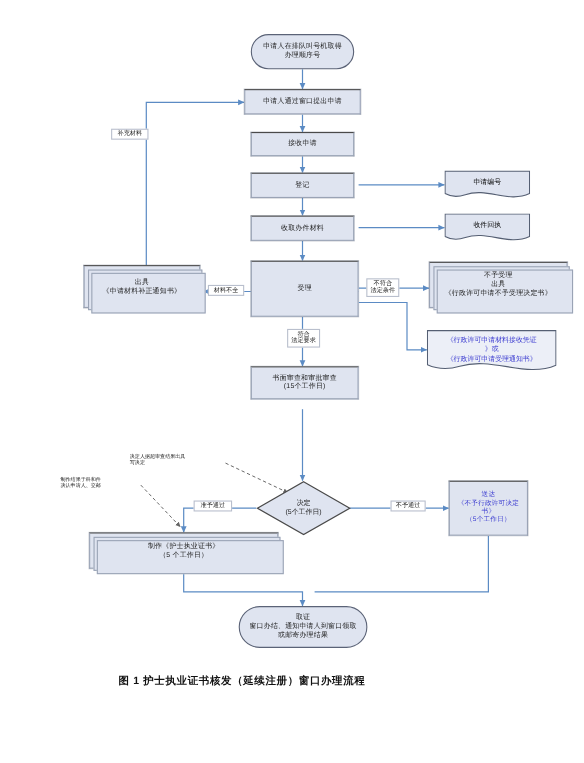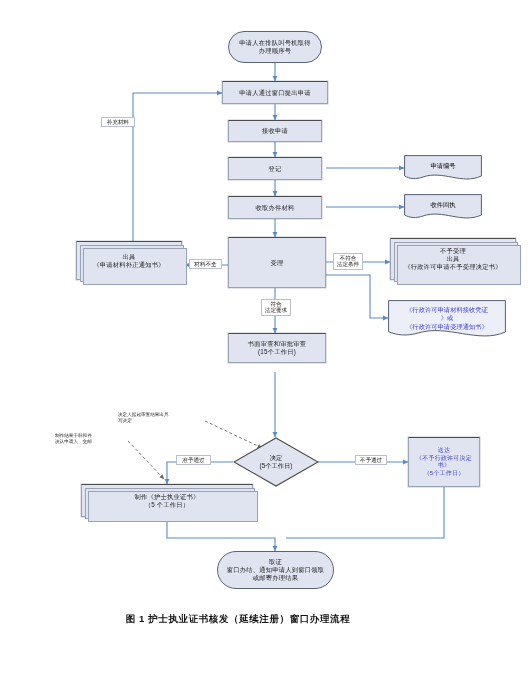--- a/index.html
+++ b/index.html
@@ -116,21 +116,20 @@
     text-align: left;
   }
   .caption {
     position: absolute;
     width: 440px;
     text-align: center;
     font-size: 9.5px;
     color: #111111;
     font-weight: bold;
     letter-spacing: 0.6px;
-    margin-left: 18px;
   }
   
   .stack::before,
   .stack::after {
     content: "";
     position: absolute;
     background: #dfe4f0;
     border: 1px solid #9aa3b5;
     box-sizing: border-box;
     z-index: -1;

